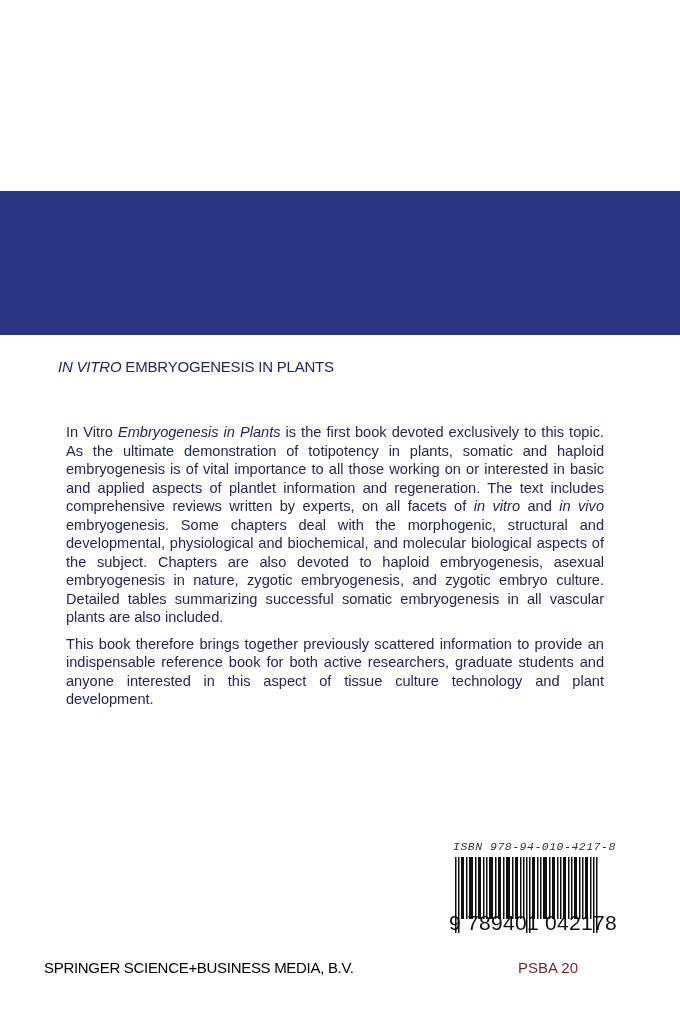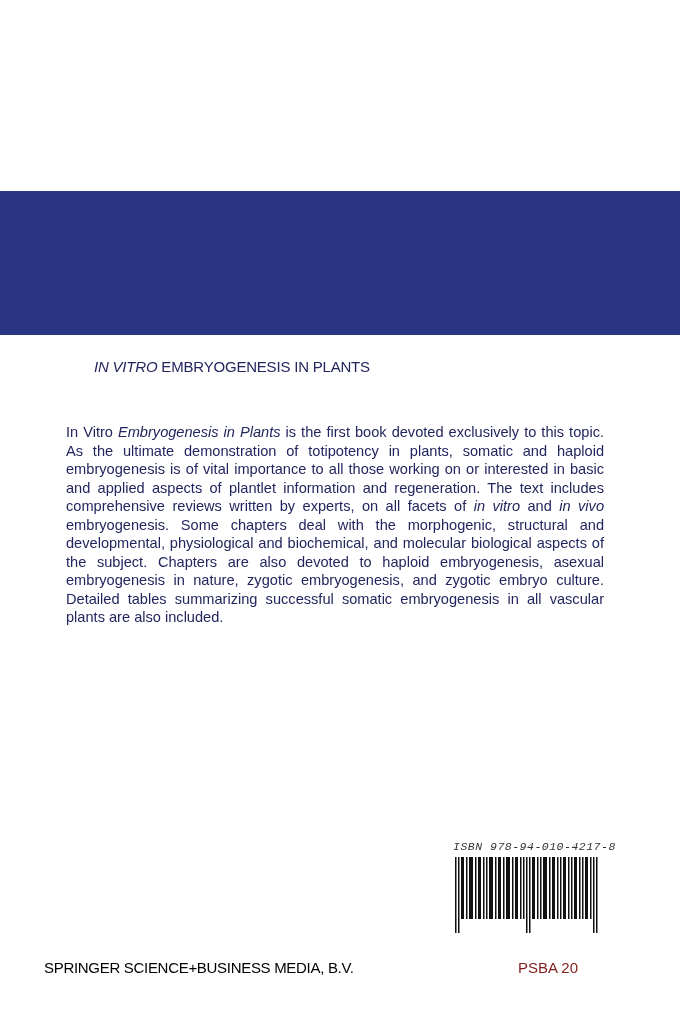--- a/index.html
+++ b/index.html
@@ -9,21 +9,20 @@
     font-family: "Liberation Sans", sans-serif;
   }
   .band {
     position: absolute; left: 0; top: 191px; width: 680px; height: 144px;
     background: #293583;
   }
   .title {
     position: absolute; left: 58px; top: 358px;
     font-size: 15px; color: #23265e; letter-spacing: -0.2px;
     white-space: nowrap;
-    margin-left: 36px;
   }
   .title i { font-style: italic; }
   .body {
     position: absolute; left: 58px; top: 415px; width: 554px;
     font-size: 14.6px; line-height: 18.5px; color: #23265e;
     text-align: justify;
   }
   .body p { margin: 8px; }
   .body i { font-style: italic; }
   .barcode-wrap {
@@ -51,20 +50,21 @@
 </style>
 </head>
 <body>
 
 <div class="band"></div>
 
 <div class="title"><i>IN VITRO</i><span> EMBRYOGENESIS IN PLANTS</span></div>
 
 <div class="body">
   <p><span>In Vitro </span><i>Embryogenesis in Plants</i><span> is the first book devoted exclusively to this topic. As the ultimate demonstration of totipotency in plants, somatic and haploid embryogenesis is of vital importance to all those working on or interested in basic and applied aspects of plantlet information and regeneration. The text includes comprehensive reviews written by experts, on all facets of </span><i>in vitro</i><span> and </span><i>in vivo</i><span> embryogenesis. Some chapters deal with the morphogenic, structural and developmental, physiological and biochemical, and molecular biological aspects of the subject. Chapters are also devoted to haploid embryogenesis, asexual embryogenesis in nature, zygotic embryogenesis, and zygotic embryo culture. Detailed tables summarizing successful somatic embryogenesis in all vascular plants are also included.</span></p>
+  <p>This book therefore brings together previously scattered information to provide an indispensable reference book for both active researchers, graduate students and anyone interested in this aspect of tissue culture technology and plant development.</p>
 </div>
 
 <div class="barcode-wrap">
   <div class="isbn-text">ISBN 978-94-010-4217-8</div>
   <svg class="bars" width="148" height="76" viewBox="0 0 148 76">
     <g fill="#111">
       <rect x="0" y="0" width="1.5" height="76"></rect>
       <rect x="3" y="0" width="1.5" height="76"></rect>
       <rect x="6" y="0" width="3" height="62"></rect>
       <rect x="11" y="0" width="1.5" height="62"></rect>
@@ -97,16 +97,17 @@
       <rect x="116" y="0" width="1.5" height="62"></rect>
       <rect x="119" y="0" width="3" height="62"></rect>
       <rect x="124" y="0" width="1.5" height="62"></rect>
       <rect x="127" y="0" width="1.5" height="62"></rect>
       <rect x="130" y="0" width="3" height="62"></rect>
       <rect x="135" y="0" width="1.5" height="62"></rect>
       <rect x="138" y="0" width="1.5" height="76"></rect>
       <rect x="141" y="0" width="1.5" height="76"></rect>
     </g>
   </svg>
+  <div class="digits">9 789401 042178</div>
 </div>
 
 <div class="footer-left">SPRINGER SCIENCE+BUSINESS MEDIA, B.V.</div>
 <div class="footer-right">PSBA 20</div>
 
 </body></html>

